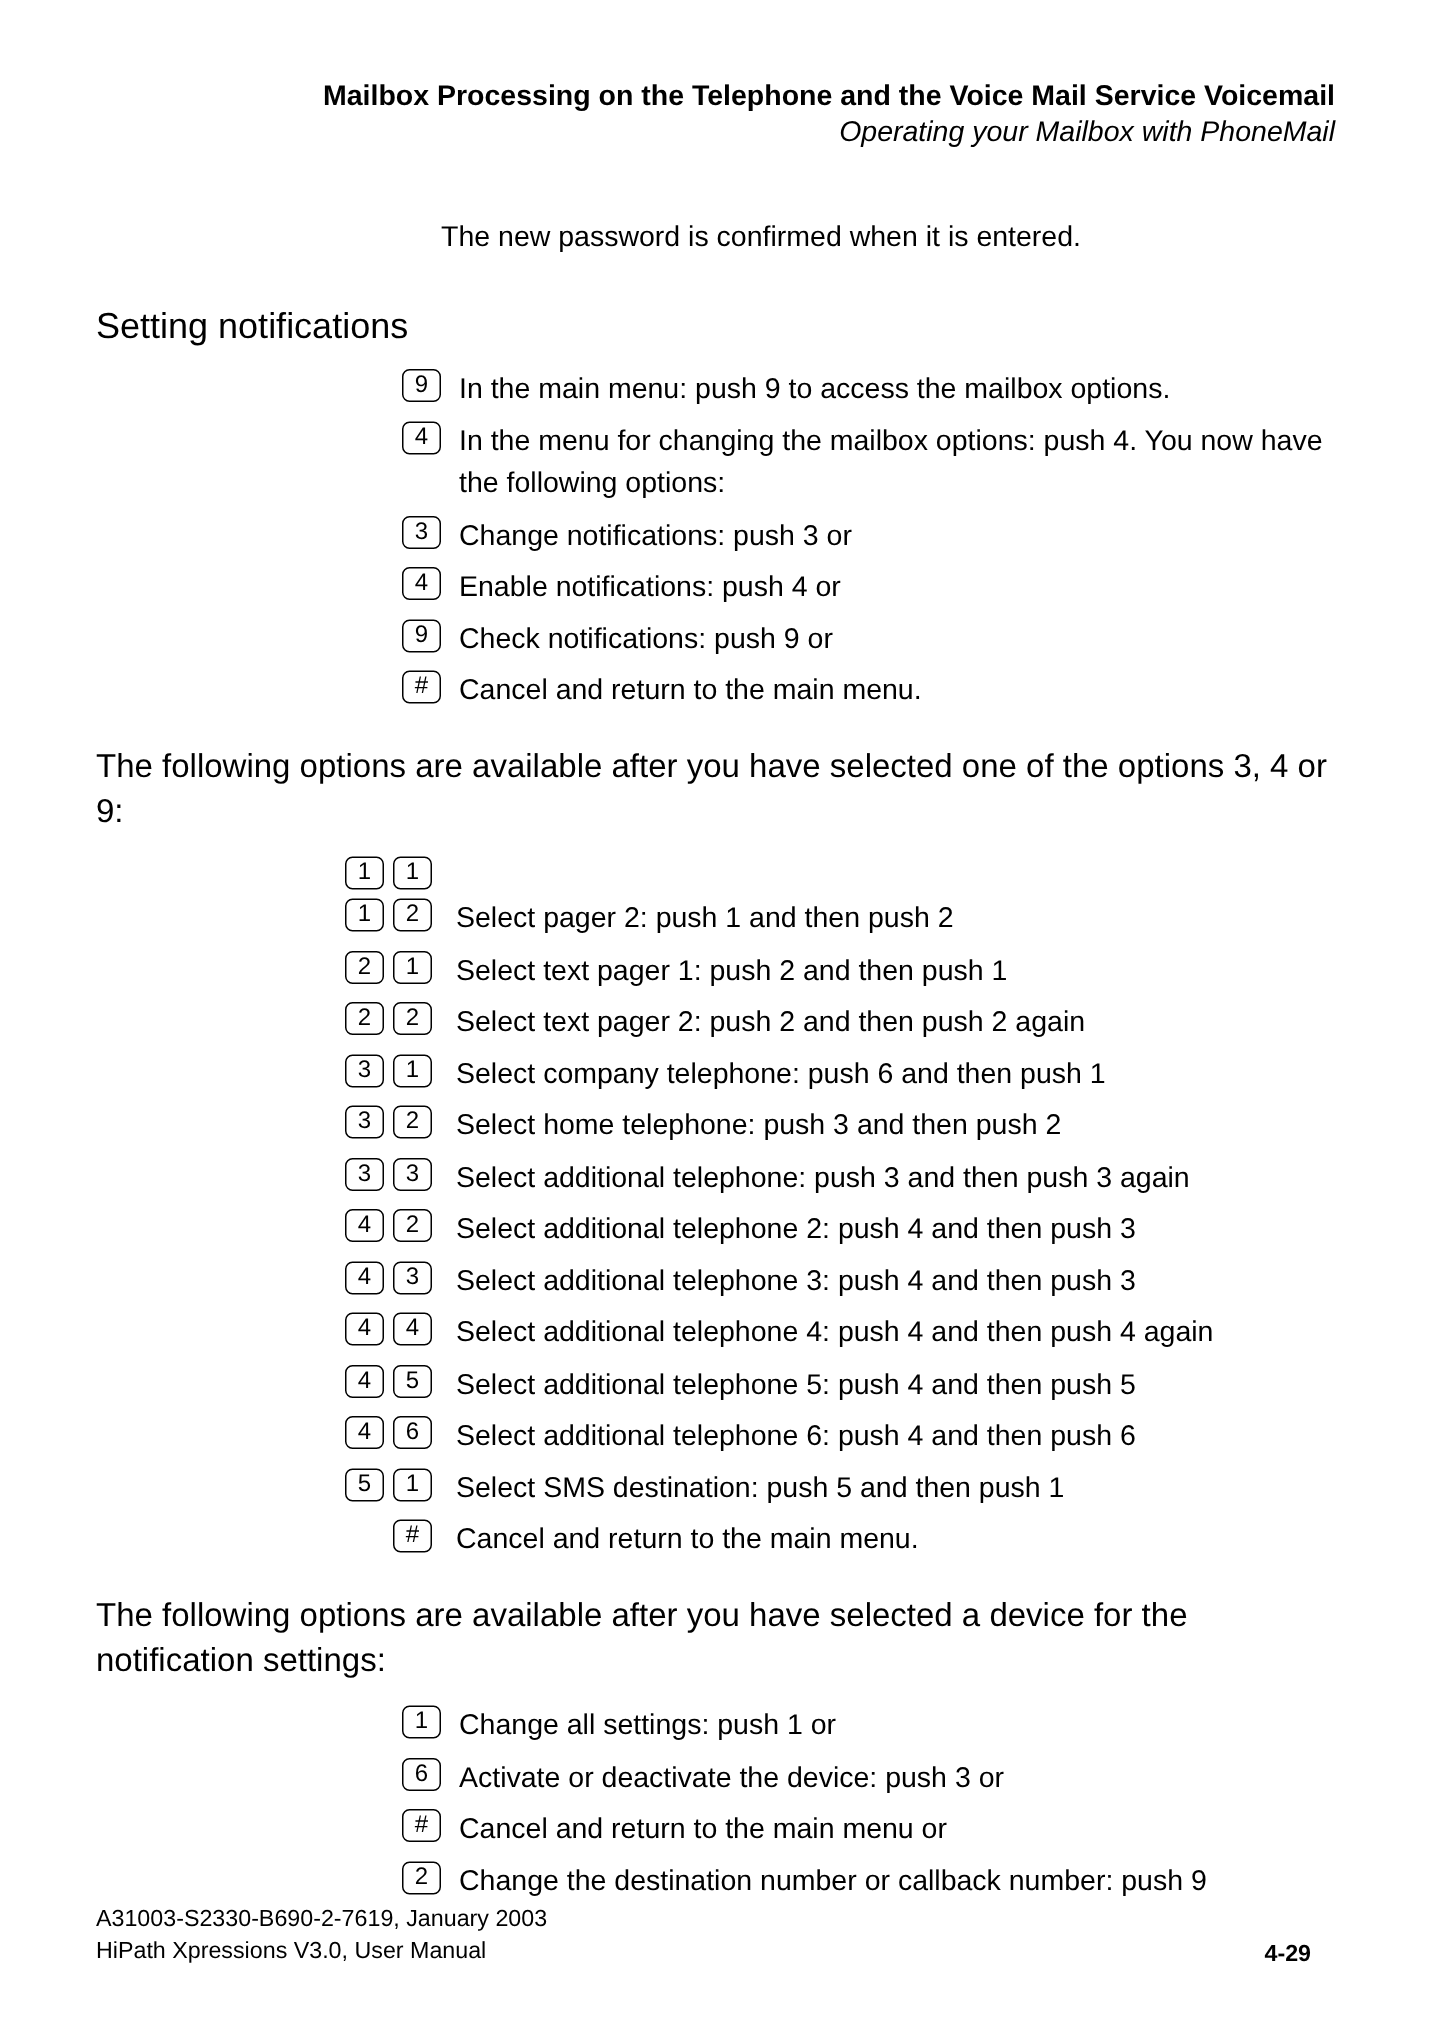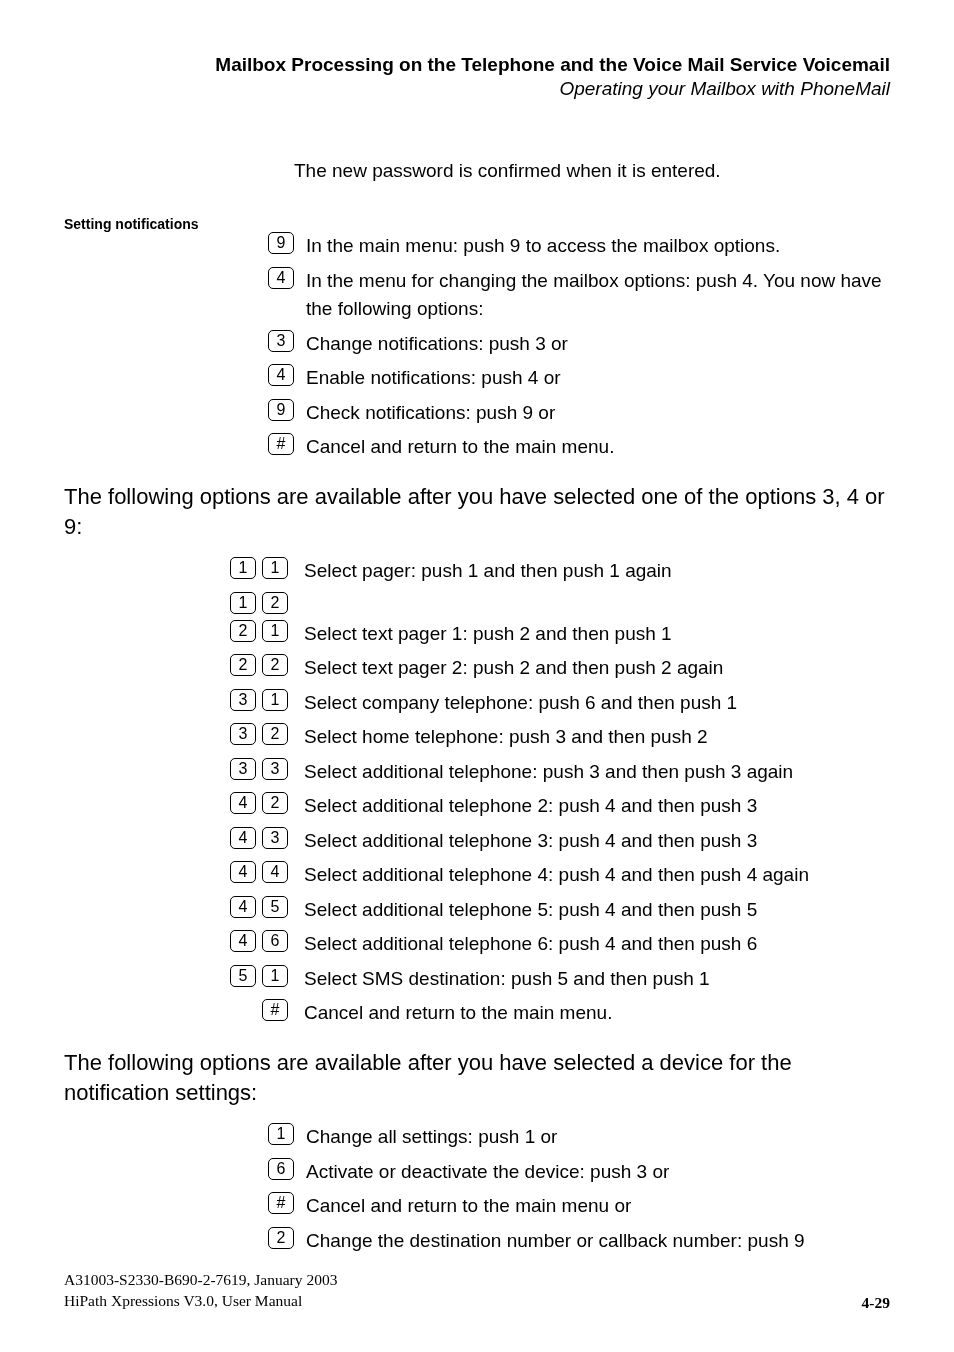--- a/index.html
+++ b/index.html
@@ -10,25 +10,25 @@
   }
   .page {
     width: 954px;
     height: 1352px;
     box-sizing: border-box;
     padding: 54px 64px 40px 64px;
     position: relative;
     display: flex;
     flex-direction: column;
   }
-  .header-block { text-align: right; margin-bottom: 60px; }
+  .header-block { text-align: right; margin-bottom: 48px; }
   .header-bold { font-weight: bold; font-size: 19px; }
   .header-italic { font-style: italic; font-size: 19px; margin-top: 2px; }
   .intro-line { font-size: 19px; margin-left: 230px; margin-bottom: 34px; }
-  .section-title { font-weight: bold; font-size: 14px; margin-bottom: 0; }
+  .section-title { font-weight: normal; font-size: 24px; margin-bottom: 14px; }
   .row {
     display: flex;
     align-items: flex-start;
     margin-bottom: 6px;
     font-size: 19px;
     line-height: 1.5;
   }
   .key-col {
     width: 42px;
     display: flex;
@@ -56,26 +56,25 @@
     border-radius: 5px;
     font-family: Arial, Helvetica, sans-serif;
     font-size: 16px;
     font-weight: normal;
     box-sizing: border-box;
   }
   .footer {
     position: absolute;
     bottom: 40px;
     left: 64px;
-    right: 64px;
+    right: 80px;
     font-size: 15.5px;
     display: flex;
     justify-content: space-between;
     align-items: flex-end;
-    font-family: Liberation Serif, serif;
   }
   .footer-left { line-height: 1.4; }
   .footer-right { font-weight: bold; }
   .b { font-weight: normal; }
 </style>
 </head>
 <body>
 
 <div class="page">
 
@@ -128,29 +127,29 @@
   <div class="para">The following options are available after you have selected one of the options 3, 4 or 9:</div>
 
   <div id="sec2">
       <div class="row indent2">
         <div class="key-col">
           <span class="key">1</span>
         </div>
         <div class="key-col2">
           <span class="key">1</span>
         </div>
-        <div class="text-col"><span class="b">Select pager</span><span>: push 1 and then push 1 again</span></div>
-      </div>
-      <div class="row indent2">
-        <div class="key-col">
-          <span class="key">1</span>
-        </div>
-        <div class="key-col2">
-          <span class="key">2</span>
-        </div>
+      </div>
+      <div class="row indent2">
+        <div class="key-col">
+          <span class="key">1</span>
+        </div>
+        <div class="key-col2">
+          <span class="key">2</span>
+        </div>
+        <div class="text-col"><span class="b">Select pager 2</span><span>: push 1 and then push 2</span></div>
       </div>
       <div class="row indent2">
         <div class="key-col">
           <span class="key">2</span>
         </div>
         <div class="key-col2">
           <span class="key">1</span>
         </div>
         <div class="text-col"><span class="b">Select text pager 1</span><span>: push 2 and then push 1</span></div>
       </div>

